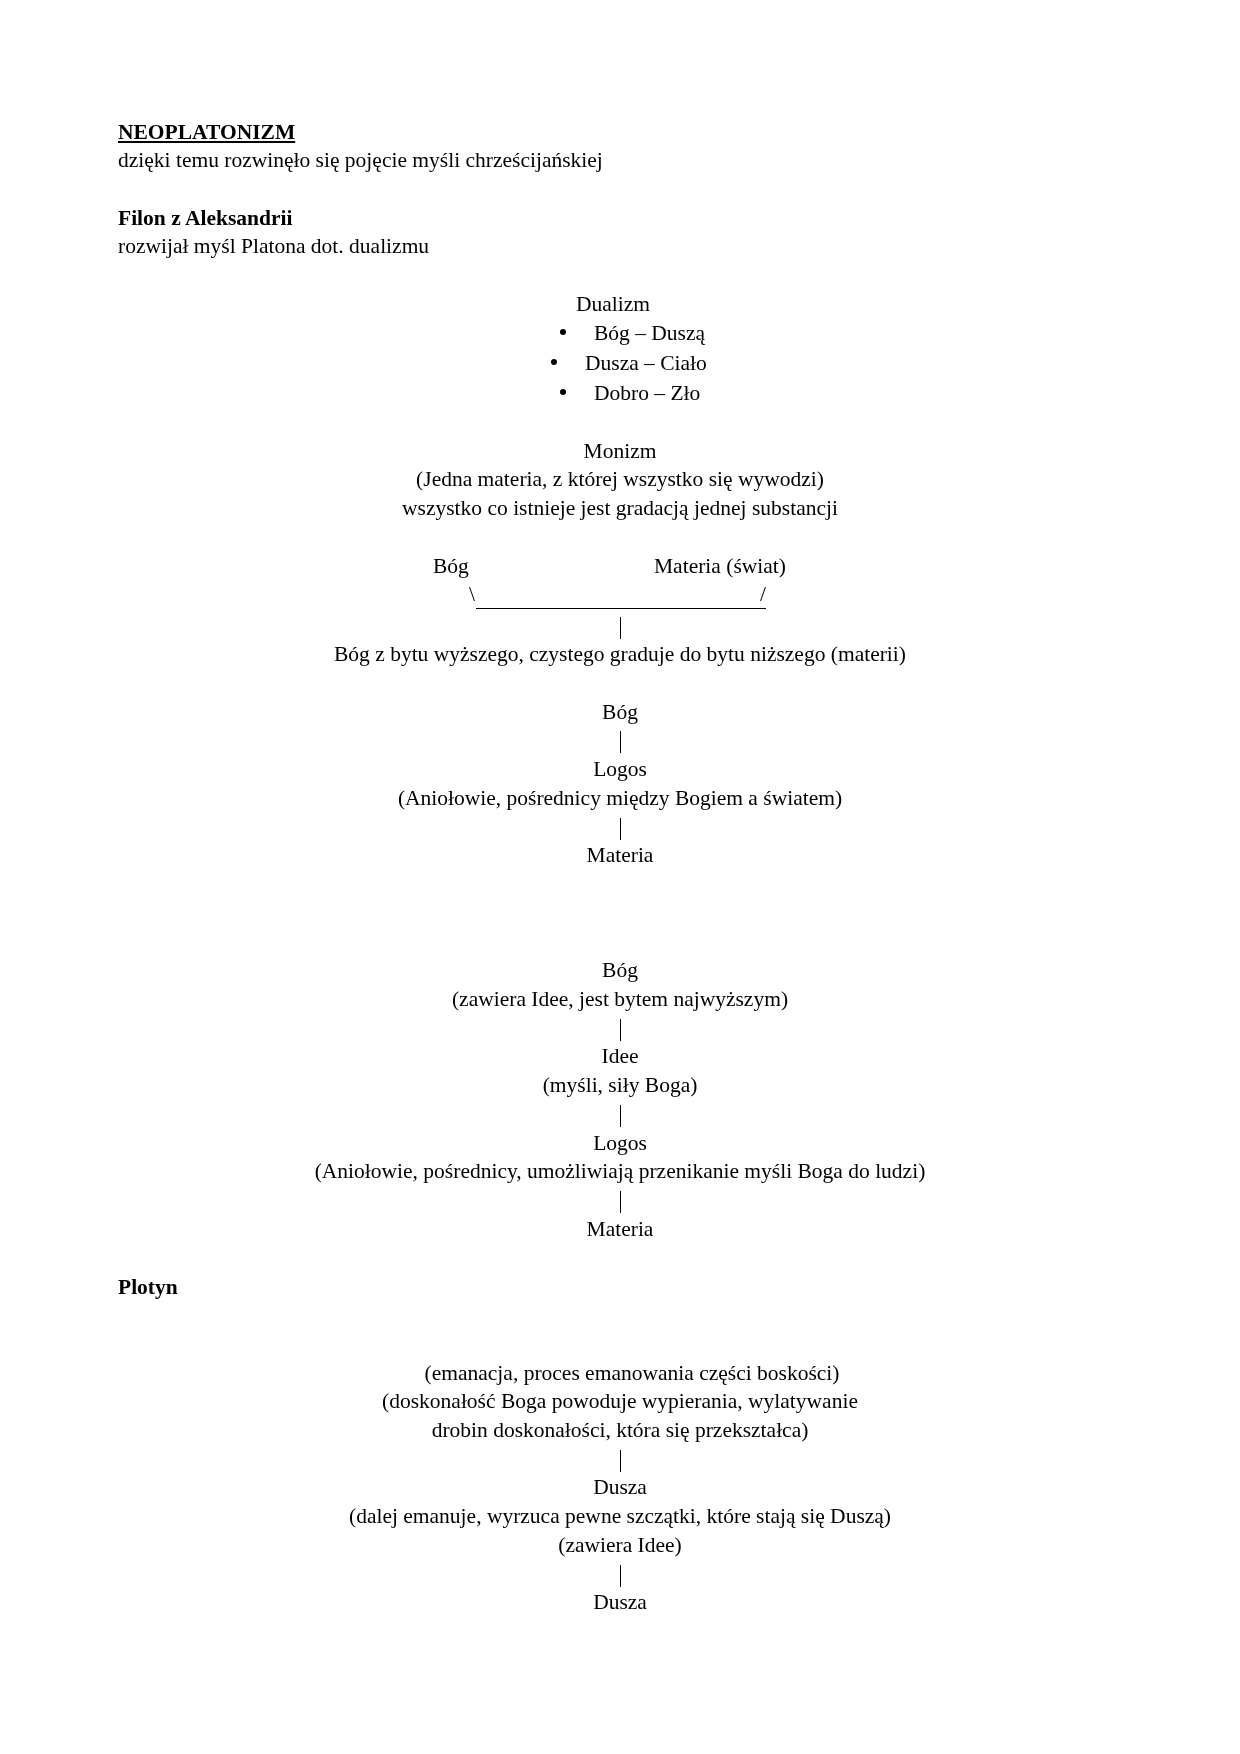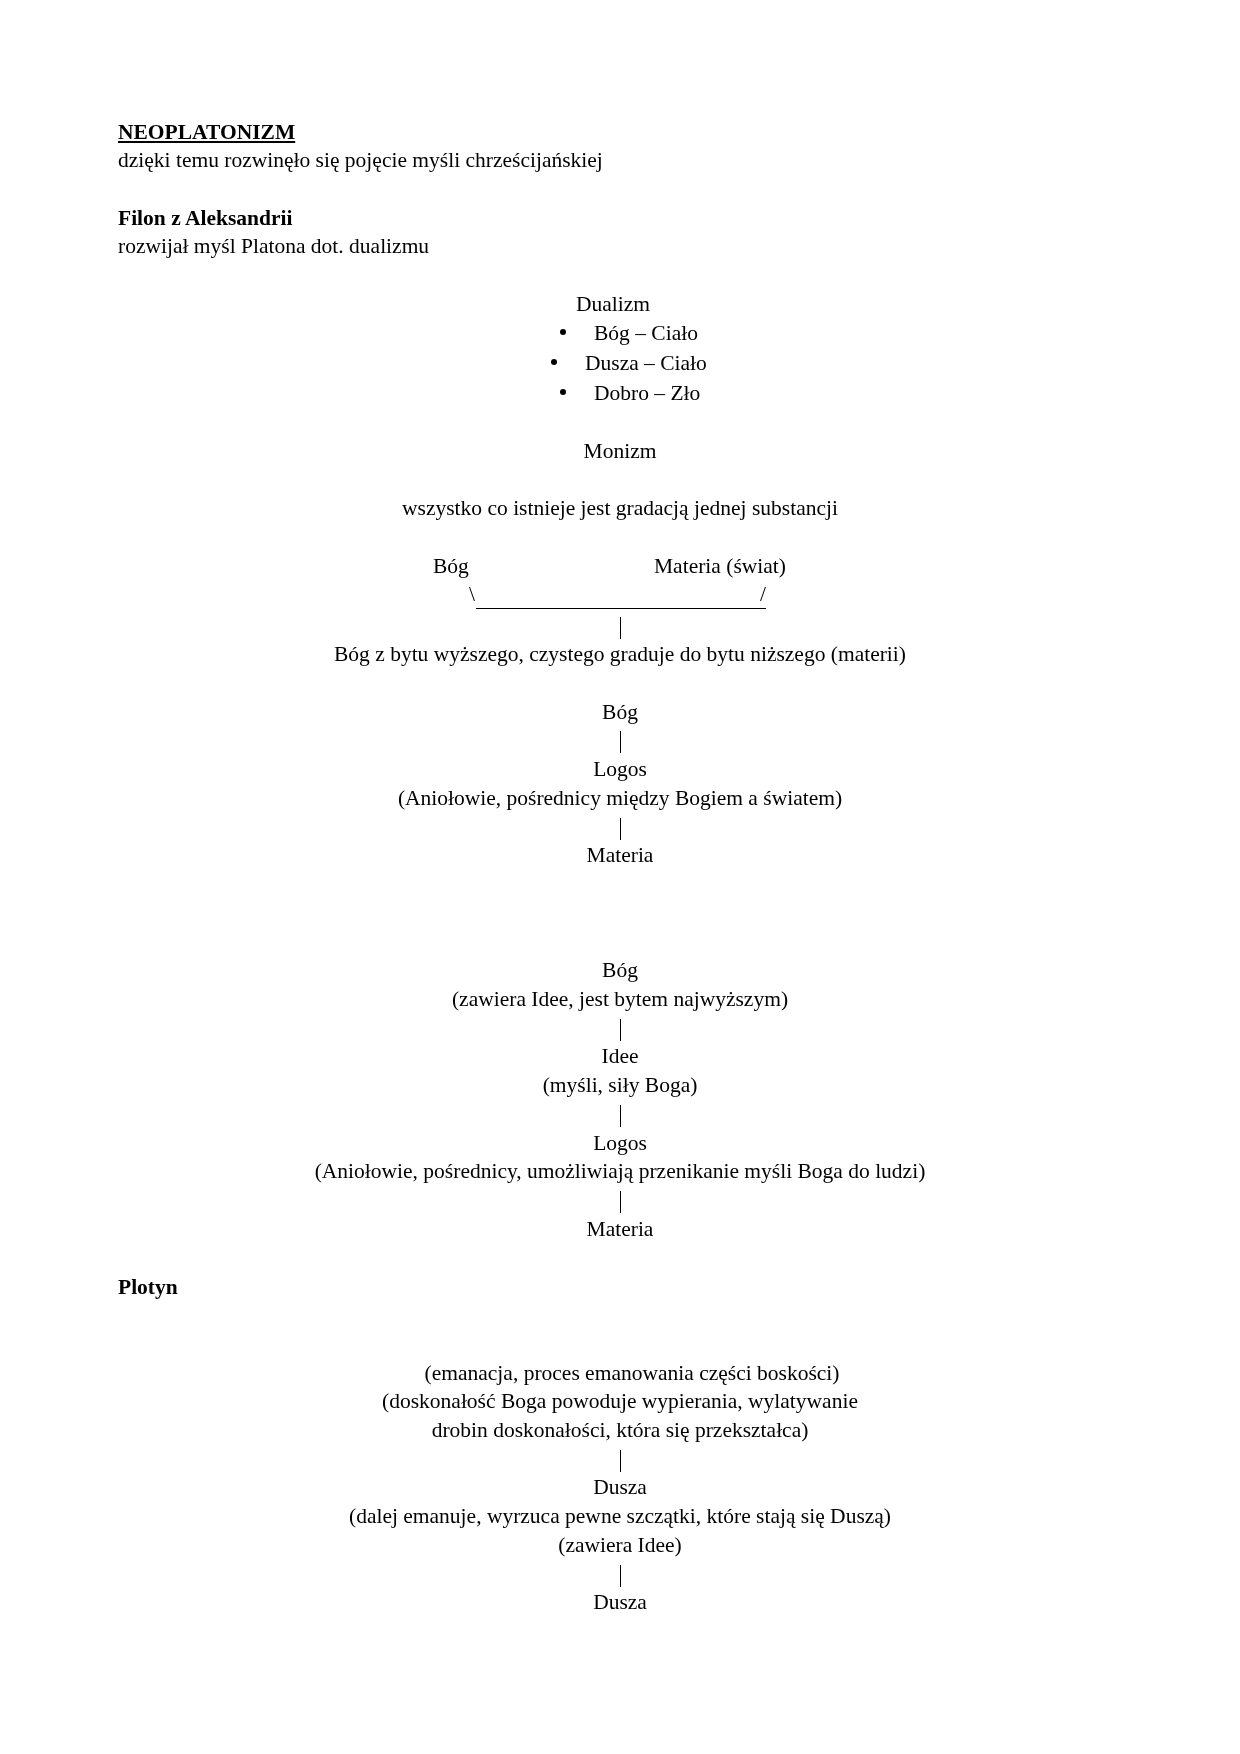--- a/index.html
+++ b/index.html
@@ -72,30 +72,31 @@
 <div class="page">
 
   <div class="line left bold underline" style="top:118px;">NEOPLATONIZM</div>
   <div class="line left" style="top:146px;">dzięki temu rozwinęło się pojęcie myśli chrześcijańskiej</div>
 
   <div class="line left bold" style="top:204px;">Filon z Aleksandrii</div>
   <div class="line left" style="top:232px;">rozwijał myśl Platona dot. dualizmu</div>
 
   <div class="line" style="top:290px; left:576px;">Dualizm</div>
   <div class="bullet-row" style="top:319px; left:560px;">
-    <span class="bullet"></span><span>Bóg – Ciało</span>
+    <span class="bullet"></span><span>Bóg – Duszą</span>
   </div>
   <div class="bullet-row" style="top:349px; left:551px;">
     <span class="bullet"></span><span>Dusza – Ciało</span>
   </div>
   <div class="bullet-row" style="top:379px; left:560px;">
     <span class="bullet"></span><span>Dobro – Zło</span>
   </div>
 
   <div class="line center" style="top:437px;">Monizm</div>
+  <div class="line center" style="top:465px;">(Jedna materia, z której wszystko się wywodzi)</div>
   <div class="line center" style="top:494px;">wszystko co istnieje jest gradacją jednej substancji</div>
 
   <div class="line" style="top:552px; left:433px;">Bóg</div>
   <div class="line" style="top:552px; left:654px;">Materia (świat)</div>
   <div class="slash" style="top:580px; left:469px;">\</div>
   <div class="slash" style="top:580px; left:760px;">/</div>
   <div class="hline" style="top:608px; left:476px; width:290px;"></div>
   <div class="vline" style="top:617px; height:22px;"></div>
   <div class="line center" style="top:640px;">Bóg z bytu wyższego, czystego graduje do bytu niższego (materii)</div>
 

